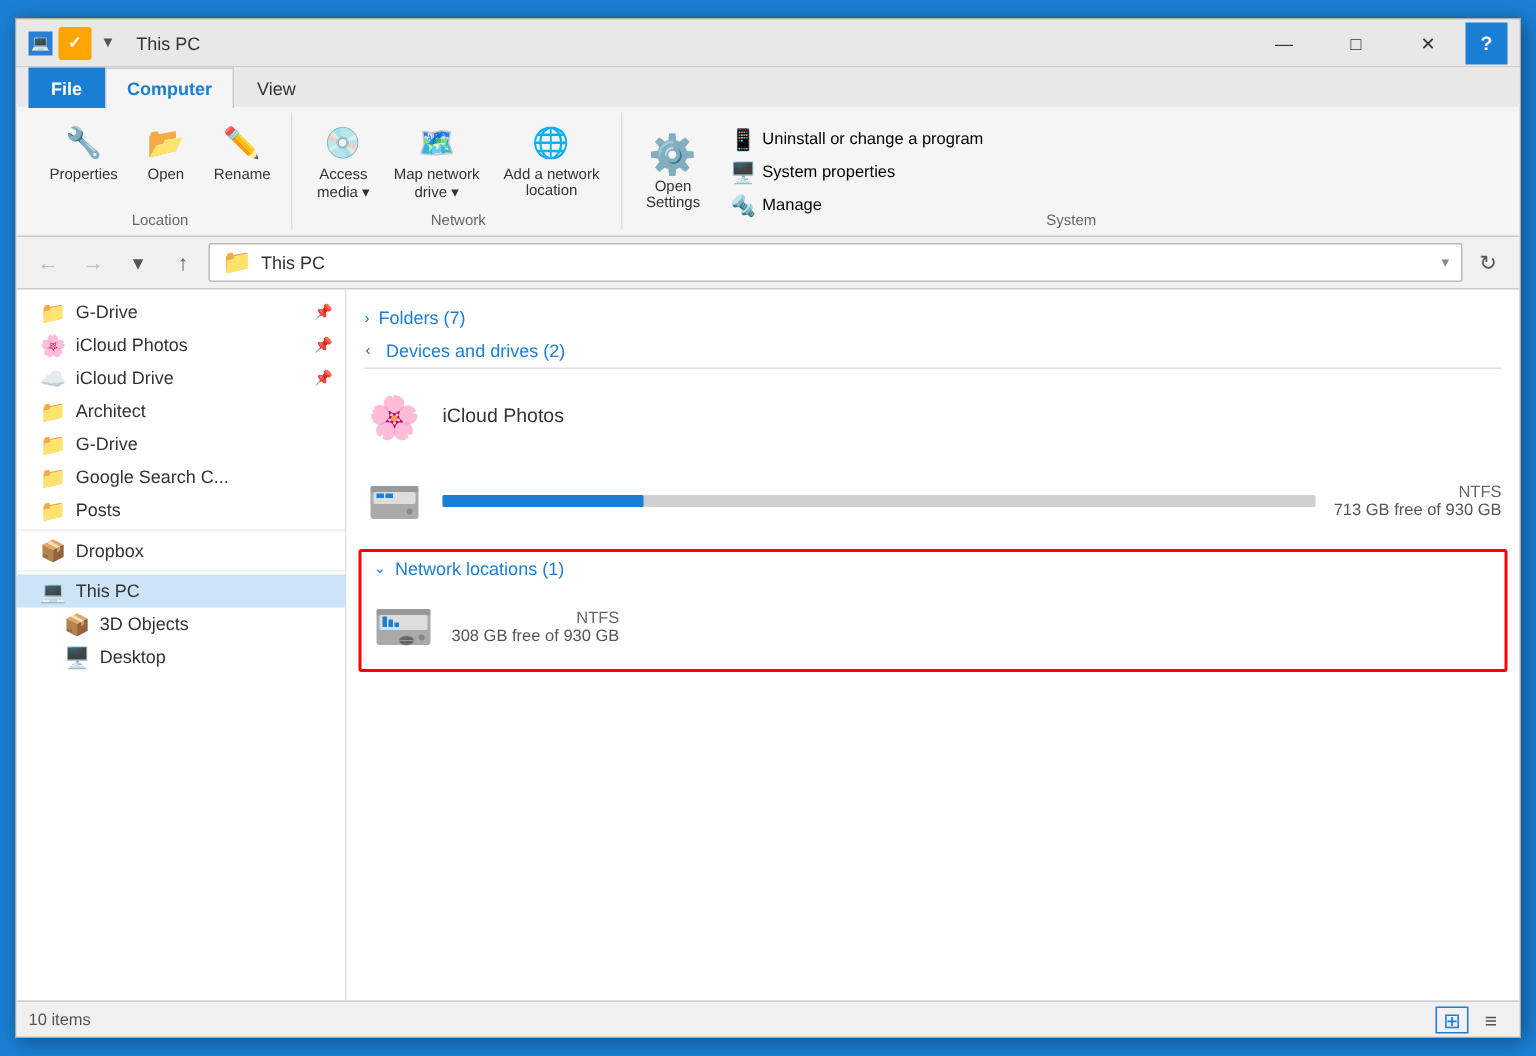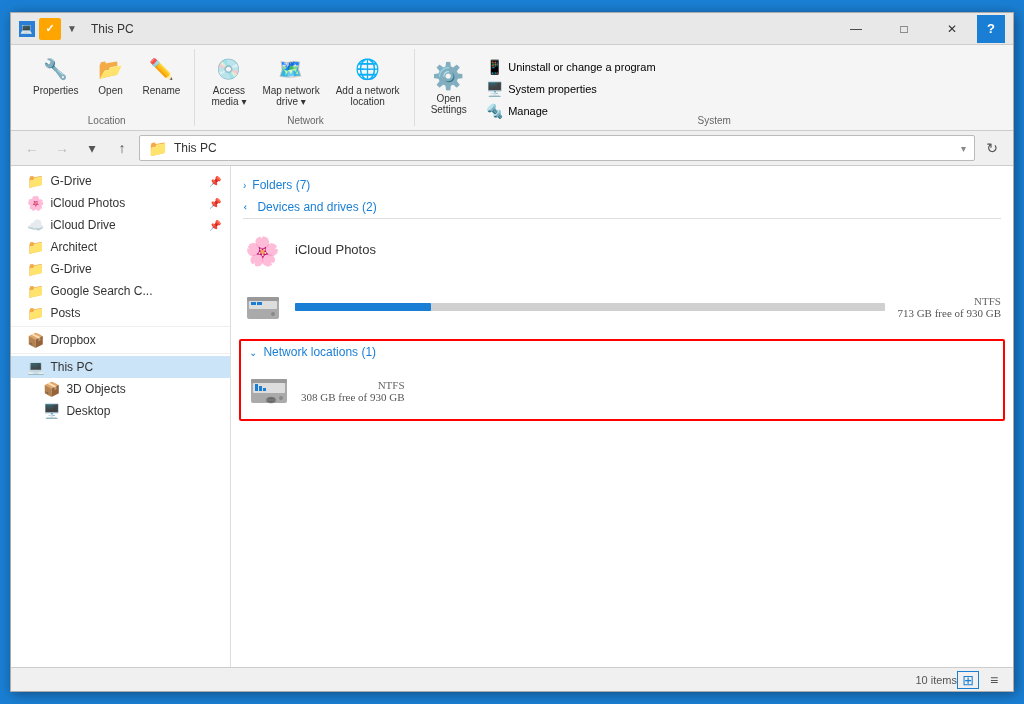--- a/index.html
+++ b/index.html
@@ -303,21 +303,21 @@
     .drive-fs {
       font-size: 11px; color: #666;
       text-align: right;
       min-width: 80px;
     }
     .drive-size {
       font-size: 11px; color: #555;
       text-align: right;
       min-width: 80px;
     }
-    .drive-right { text-align: right; font-family: Liberation Serif, serif; }
+    .drive-right { text-align: right; }
 
     
     .network-section-box {
       border: 2px solid red;
       margin: 4px 8px;
       border-radius: 2px;
       background: white;
     }
     .network-section-box .section-header {
       padding: 4px 8px;
@@ -327,21 +327,21 @@
     }
 
     
     .status-bar {
       height: 24px;
       background: #f0f0f0;
       border-top: 1px solid #ccc;
       display: flex;
       align-items: center;
       padding: 0 8px;
-      justify-content: flex-end;
+      justify-content: space-between;
       flex-shrink: 0;
     }
     .status-text { font-size: 11px; color: #555; }
     .view-buttons { display: flex; gap: 4px; }
     .view-btn {
       width: 22px; height: 18px;
       display: flex; align-items: center; justify-content: center;
       cursor: pointer; color: #555; font-size: 14px;
       border: 1px solid transparent;
     }
@@ -371,20 +371,25 @@
     </div>
     <div class="title-bar-controls">
       <div class="title-btn">—</div>
       <div class="title-btn">□</div>
       <div class="title-btn close">✕</div>
       <div class="title-btn-help">?</div>
     </div>
   </div>
 
   <div class="ribbon">
+    <div class="ribbon-tabs">
+      <div class="ribbon-tab file-tab">File</div>
+      <div class="ribbon-tab active">Computer</div>
+      <div class="ribbon-tab">View</div>
+    </div>
     <div class="ribbon-content">
 
       <div class="ribbon-group">
         <div class="ribbon-group-items">
           <div class="ribbon-btn">
             <div class="ribbon-btn-icon">🔧</div>
             <div class="ribbon-btn-label">Properties</div>
           </div>
           <div class="ribbon-btn">
             <div class="ribbon-btn-icon">📂</div>

